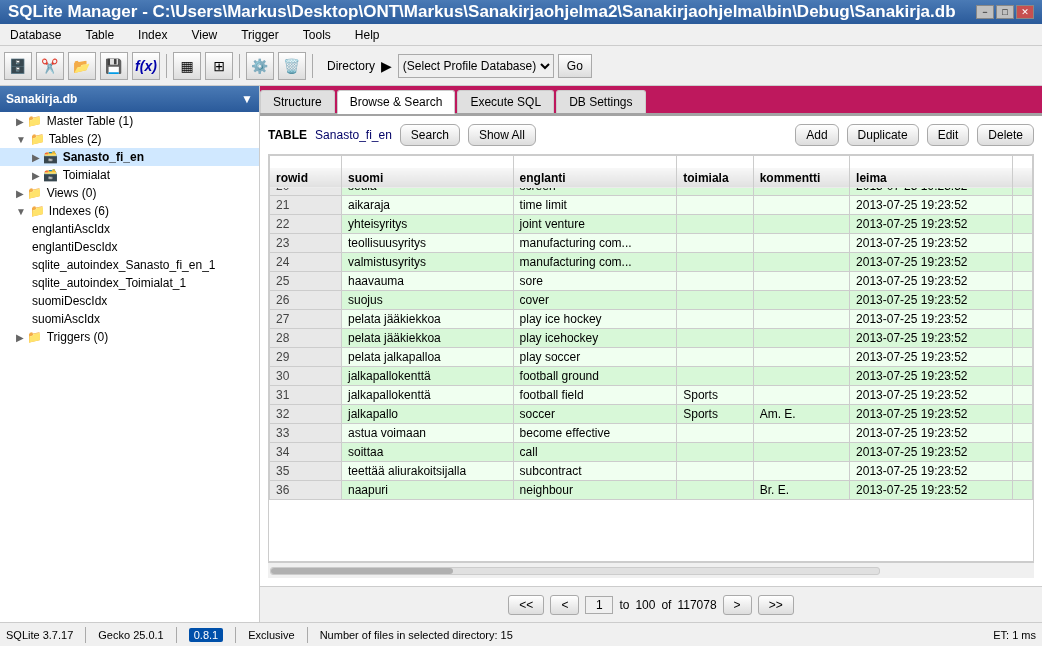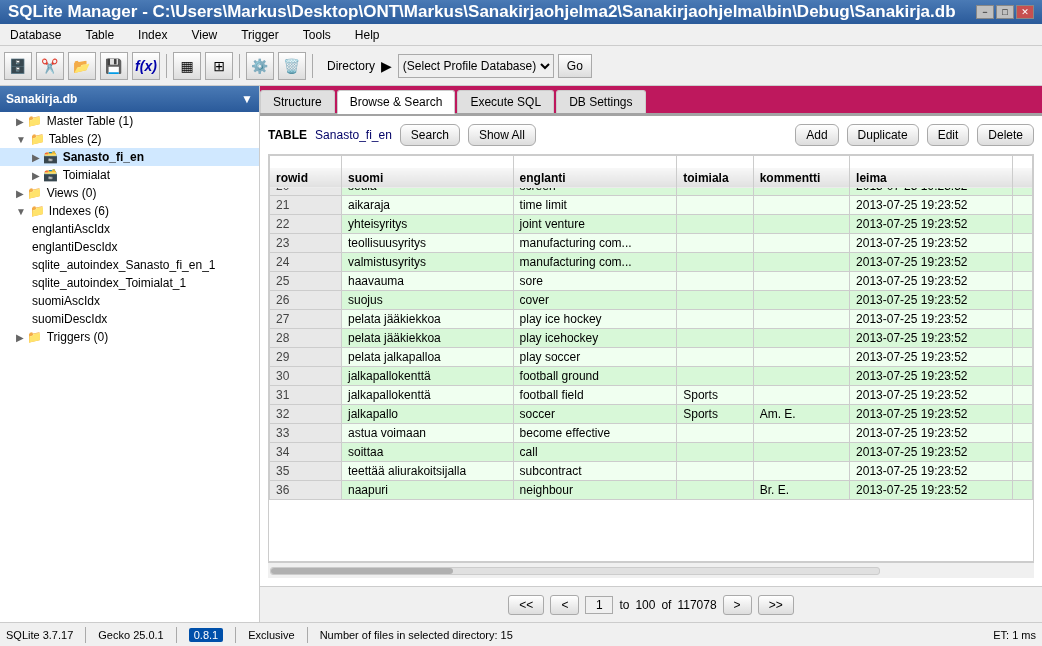--- a/index.html
+++ b/index.html
@@ -163,24 +163,24 @@
     <div class="tree-item tree-indent-2">
       <span>englantiDescIdx</span>
     </div>
     <div class="tree-item tree-indent-2">
       <span>sqlite_autoindex_Sanasto_fi_en_1</span>
     </div>
     <div class="tree-item tree-indent-2">
       <span>sqlite_autoindex_Toimialat_1</span>
     </div>
     <div class="tree-item tree-indent-2">
+      <span>suomiDescIdx</span>
+    </div>
+    <div class="tree-item tree-indent-2">
       <span>suomiAscIdx</span>
-    </div>
-    <div class="tree-item tree-indent-2">
-      <span>suomiDescIdx</span>
     </div>
     <div class="tree-item tree-indent-1">
       <span style="color:#666;font-size:10px;">▶</span>
       <span style="color:#f0c040;">📁</span>
       <span>Triggers (0)</span>
     </div>
   </div>
 
   <div class="right-panel">
 

